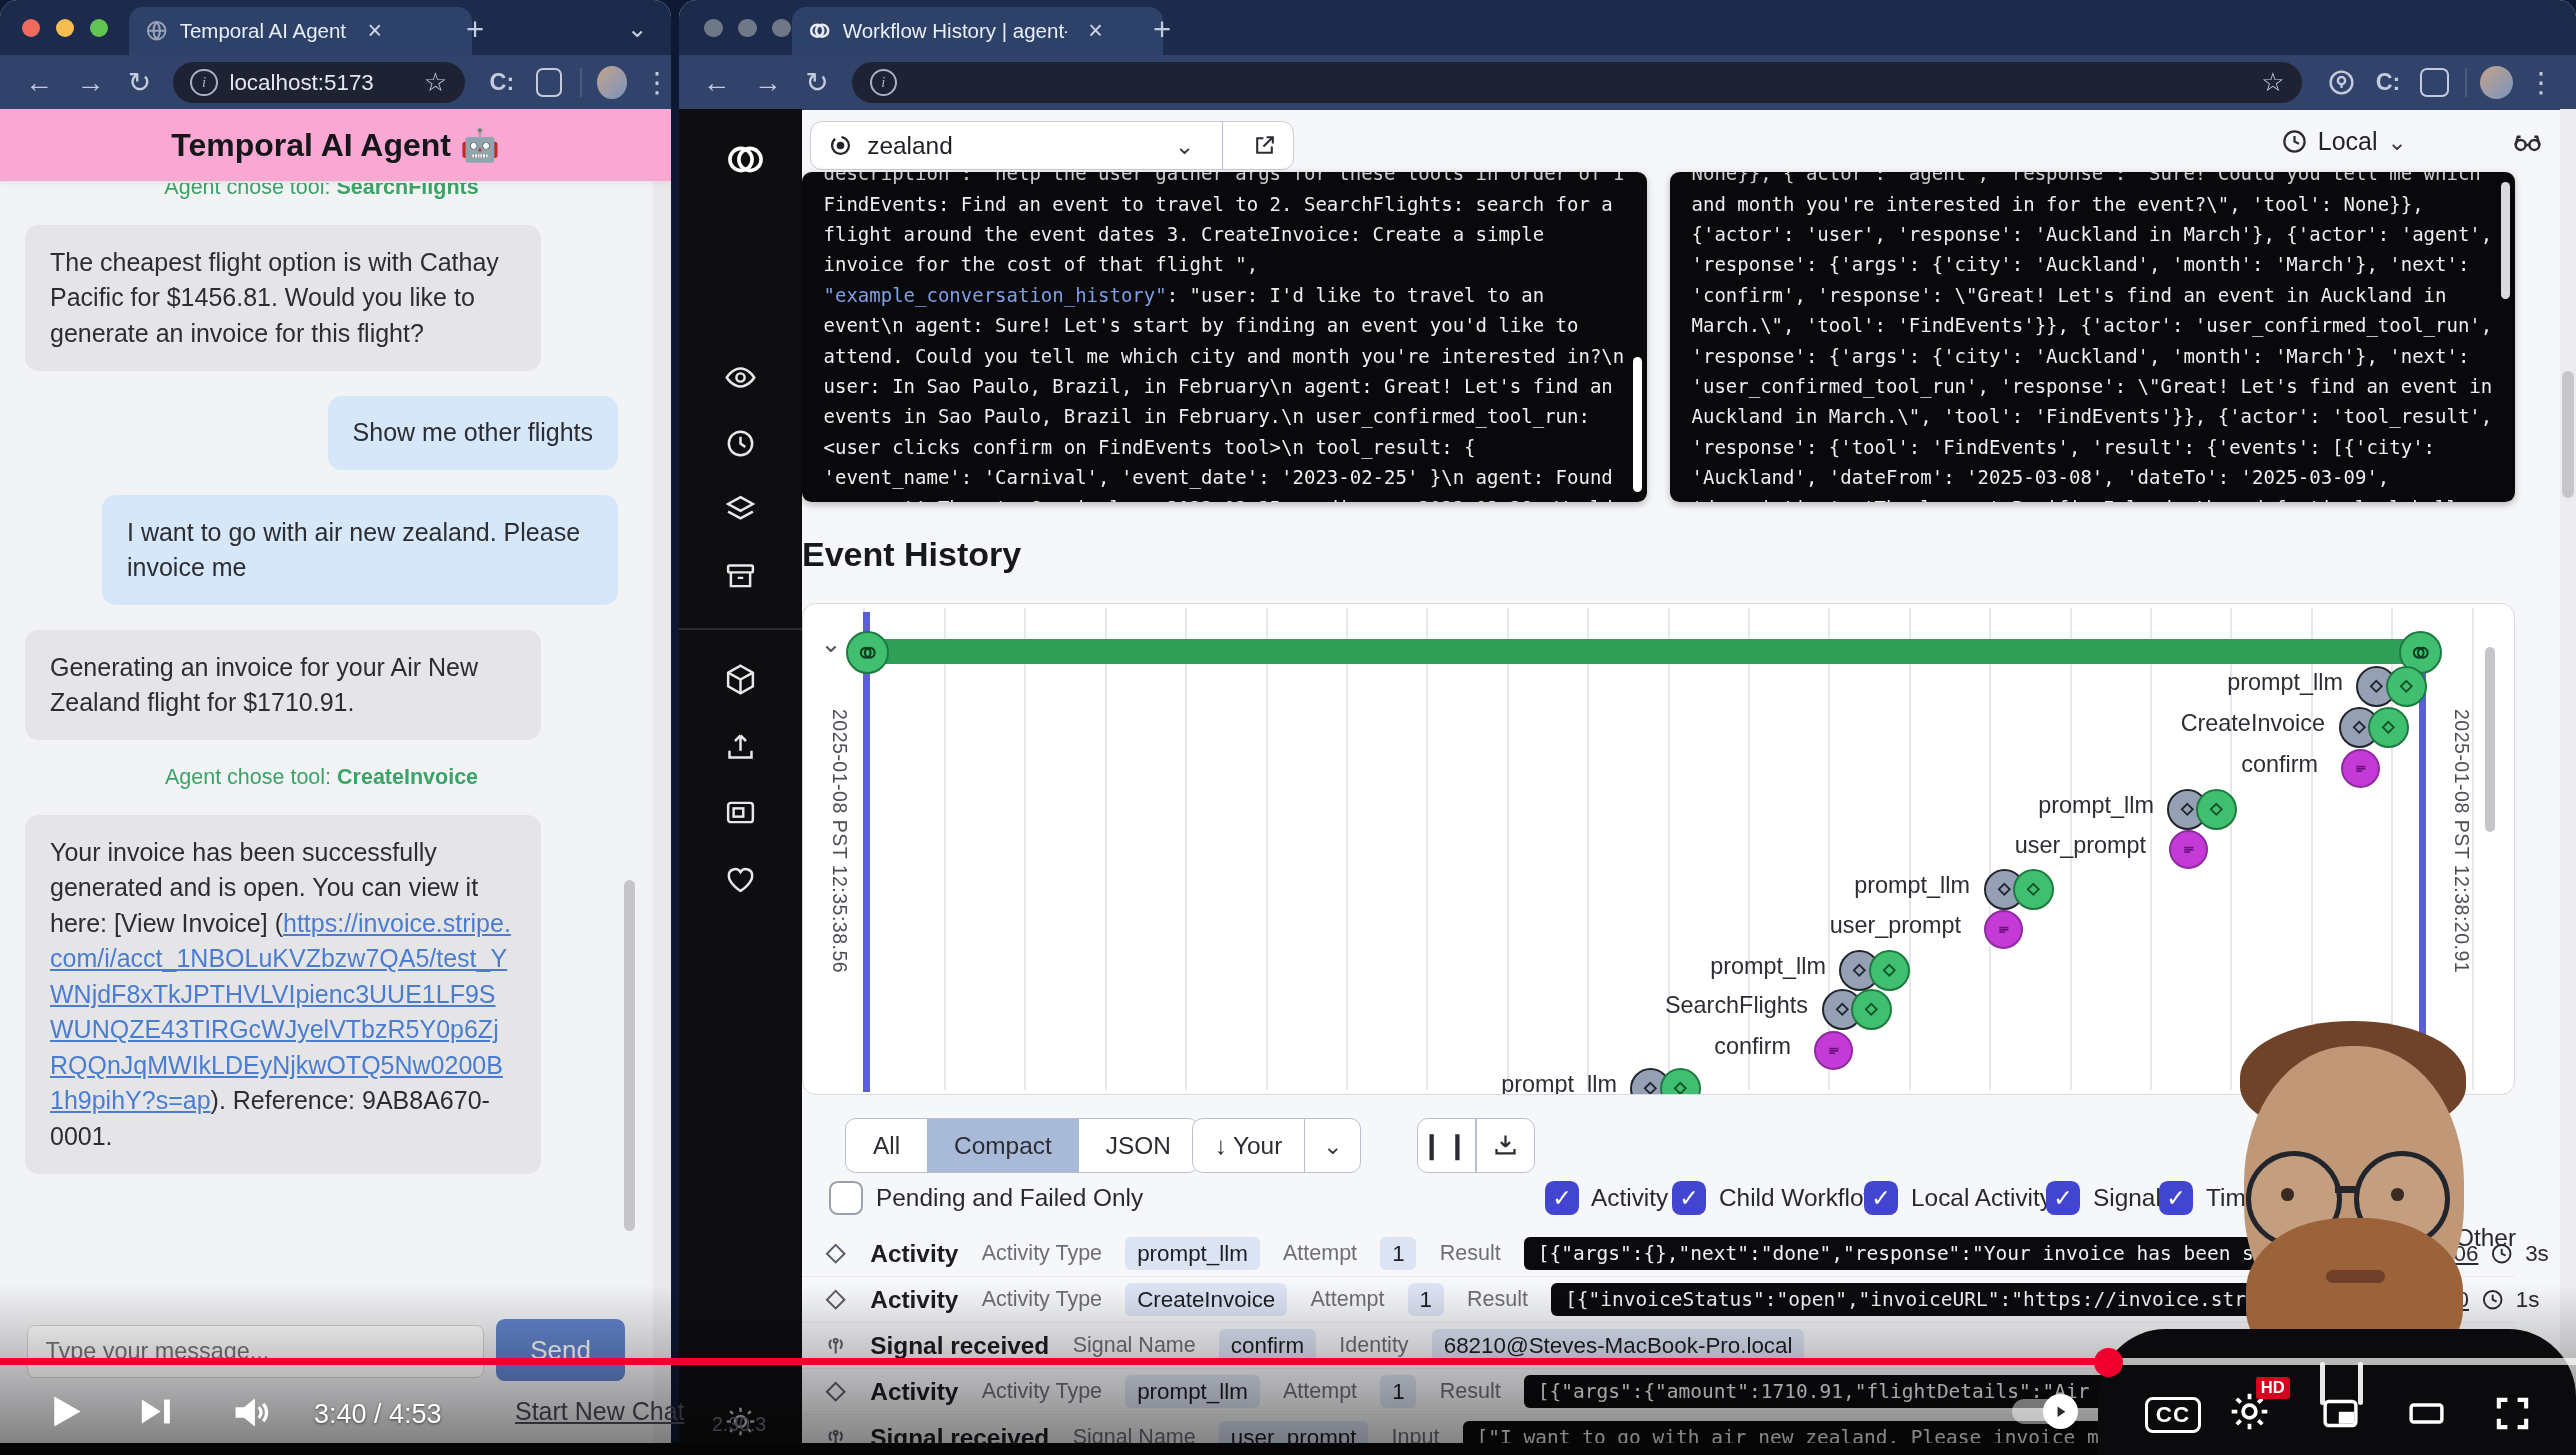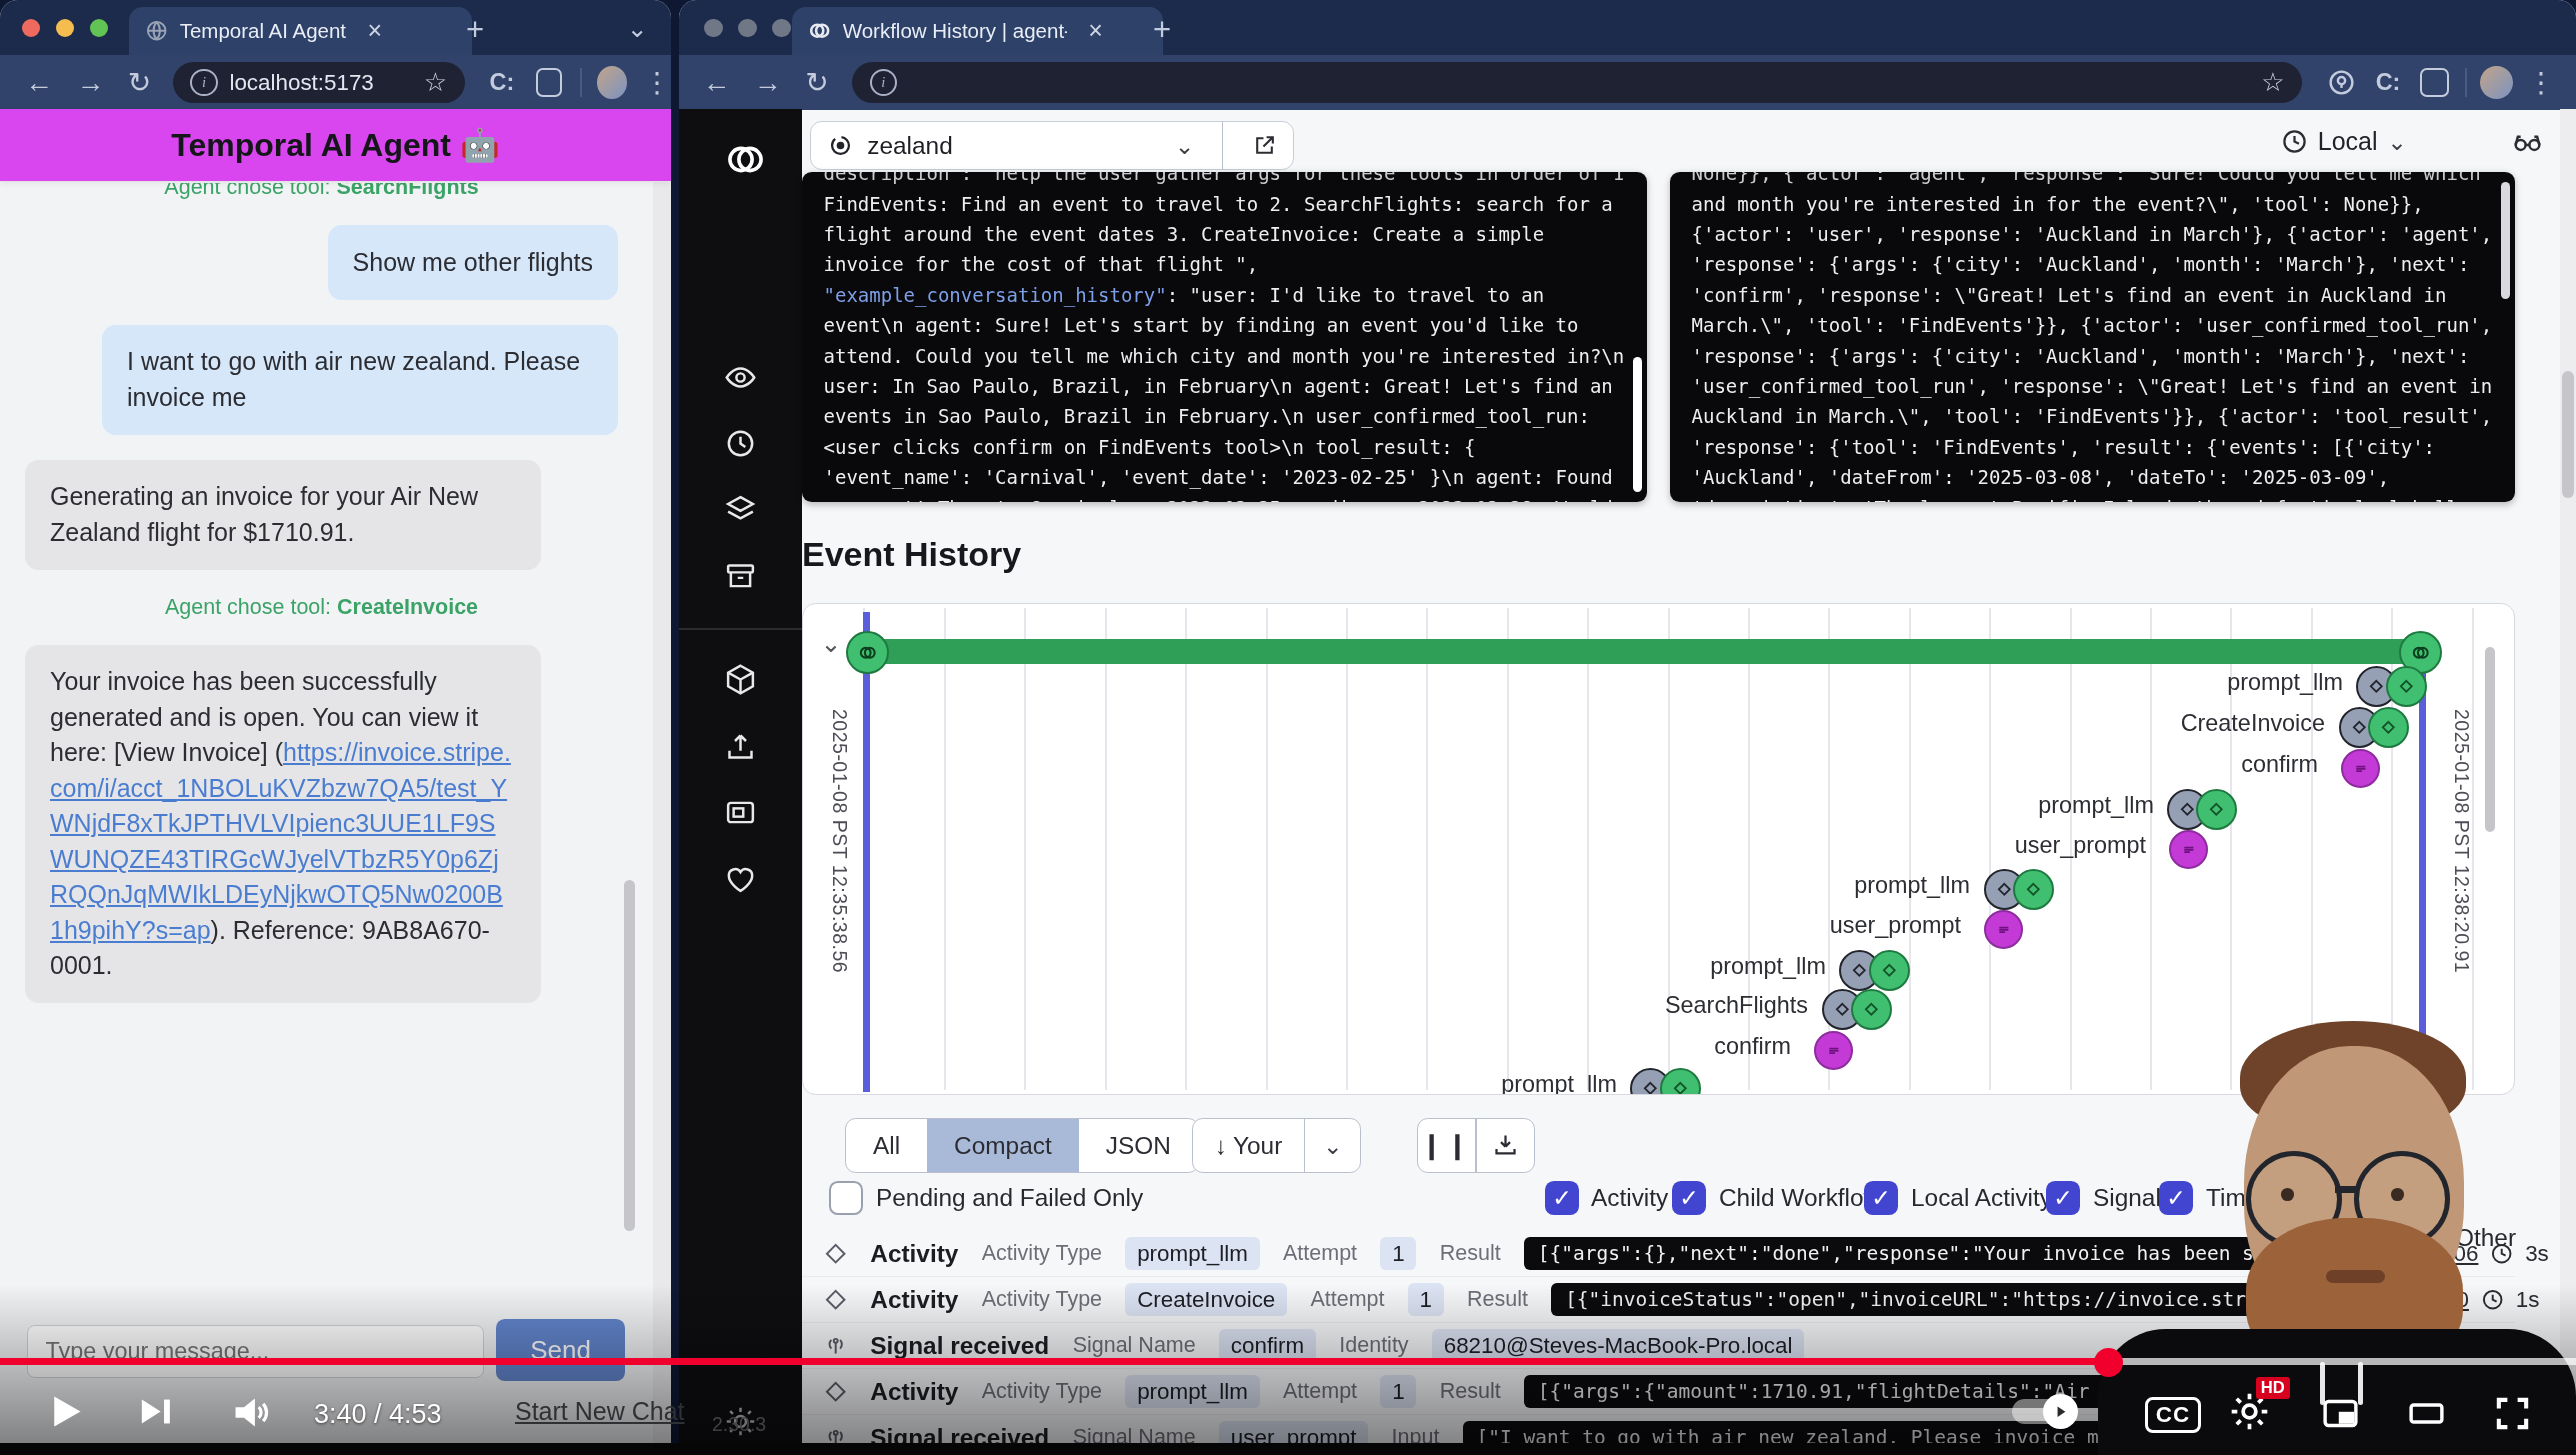--- a/index.html
+++ b/index.html
@@ -17,21 +17,21 @@
   .tchev{position:absolute;top:13.7px;color:#c2cadd;font-size:25px;}
   .nbar{position:absolute;top:55px;left:0;right:0;height:55px;background:#31436a;display:flex;align-items:center;}
   .navico{color:#c3cbdd;font-size:28px;line-height:1;}
   .pill{background:#1f2233;border-radius:21.5px;height:41px;display:flex;align-items:center;color:#e3e7f2;font-size:22.4px;gap:11.7px;padding:0 17.6px;}
   .inf{width:23.4px;height:23.4px;border:2px solid #a9b1c6;border-radius:50%;display:inline-flex;align-items:center;justify-content:center;font-size:14.6px;color:#a9b1c6;font-family:"Liberation Serif",serif;font-style:italic;flex:none;}
   .star{color:#cfd6e6;font-size:26px;margin-left:auto;}
   .avatar{width:33px;height:33px;border-radius:50%;background:linear-gradient(135deg,#c2a48a,#7c93c0);}
   .extbox{width:25px;height:25px;border:2.9px solid #c3cbdd;border-radius:6.8px;}
   
   .page{position:absolute;top:109px;left:0;right:0;bottom:0;background:#f2f3f5;}
-  .apph{position:absolute;top:0;left:0;right:0;height:72px;background:#d946ef;border-bottom:1px solid #e3e3e6;display:flex;align-items:center;justify-content:center;z-index:5;box-shadow:0 2px 5.9px rgba(0,0,0,.06);}
+  .apph{position:absolute;top:0;left:0;right:0;height:72px;background:#f9a8d4;border-bottom:1px solid #e3e3e6;display:flex;align-items:center;justify-content:center;z-index:5;box-shadow:0 2px 5.9px rgba(0,0,0,.06);}
   .apph h1{font-size:32px;margin:0;color:#15161a;}
   .chat{position:absolute;top:74px;left:25px;right:53px;bottom:135px;overflow:hidden;display:flex;flex-direction:column;gap:25px;padding-top:2px;}
   .cap{text-align:center;color:#3ba367;font-size:21.5px;}
   .cap b{font-weight:700;}
   .bub{max-width:466px;border-radius:13.7px;padding:19.5px 25px;font-size:25px;line-height:1.42;color:#2c2d33;}
   .bub.agent{align-self:flex-start;background:#e5e5e8;}
   .bub.user{align-self:flex-end;background:#d6e7f9;}
   .bub a{color:#4a7dd0;text-decoration:underline;word-break:break-all;}
   .chatbar input{position:absolute;left:27px;top:1216px;width:420px;height:51px;border:1px solid #d2d2d7;border-radius:7.8px;background:#fff;font-size:23.4px;padding:0 17.6px;color:#3a3a40;font-family:"Liberation Sans",sans-serif;}
   .sendbtn{position:absolute;left:496px;top:1210px;width:129px;height:62px;background:#6285cd;border:none;border-radius:8.8px;color:#fff;font-size:26px;}
@@ -146,20 +146,21 @@
       <span style="margin-left:17.6px;width:2px;height:29px;background:#4a5a80;"></span>
       <span class="avatar" style="margin-left:15.6px;"></span>
       <span class="navico" style="margin-left:15.6px;">⋮</span>
     </div>
     <div class="page">
       <div class="apph">
         <h1>Temporal AI Agent 🤖</h1>
       </div>
       <div class="chat" id="chatL">
           <div class="cap" style="margin-top: -9.8px;"><span>Agent chose tool: </span><b>SearchFlights</b></div>
+          <div class="bub agent">The cheapest flight option is with Cathay Pacific for $1456.81. Would you like to generate an invoice for this flight?</div>
           <div class="bub user">Show me other flights</div>
           <div class="bub user">I want to go with air new zealand. Please invoice me</div>
           <div class="bub agent">Generating an invoice for your Air New Zealand flight for $1710.91.</div>
           <div class="cap"><span>Agent chose tool: </span><b>CreateInvoice</b></div>
           <div class="bub agent">Your invoice has been successfully generated and is open. You can view it here: [View Invoice] (<a href="#">https://invoice.stripe.com/i/acct_1NBOLuKVZbzw7QA5/test_YWNjdF8xTkJPTHVLVIpienc3UUE1LF9SWUNQZE43TIRGcWJyelVTbzR5Y0p6ZjRQQnJqMWIkLDEyNjkwOTQ5Nw0200B1h9pihY?s=ap</a>). Reference: 9AB8A670-0001.</div>
         </div>
       <div class="abs scrthumb" style="left:624px;top:771px;width:10.7px;height:351px;"></div>
       <div class="abs" style="right:0;top:0;bottom:0;width:17.6px;background:#e9e9ec;"></div>
       <div class="chatbar">
         <input placeholder="Type your message..." style="">

